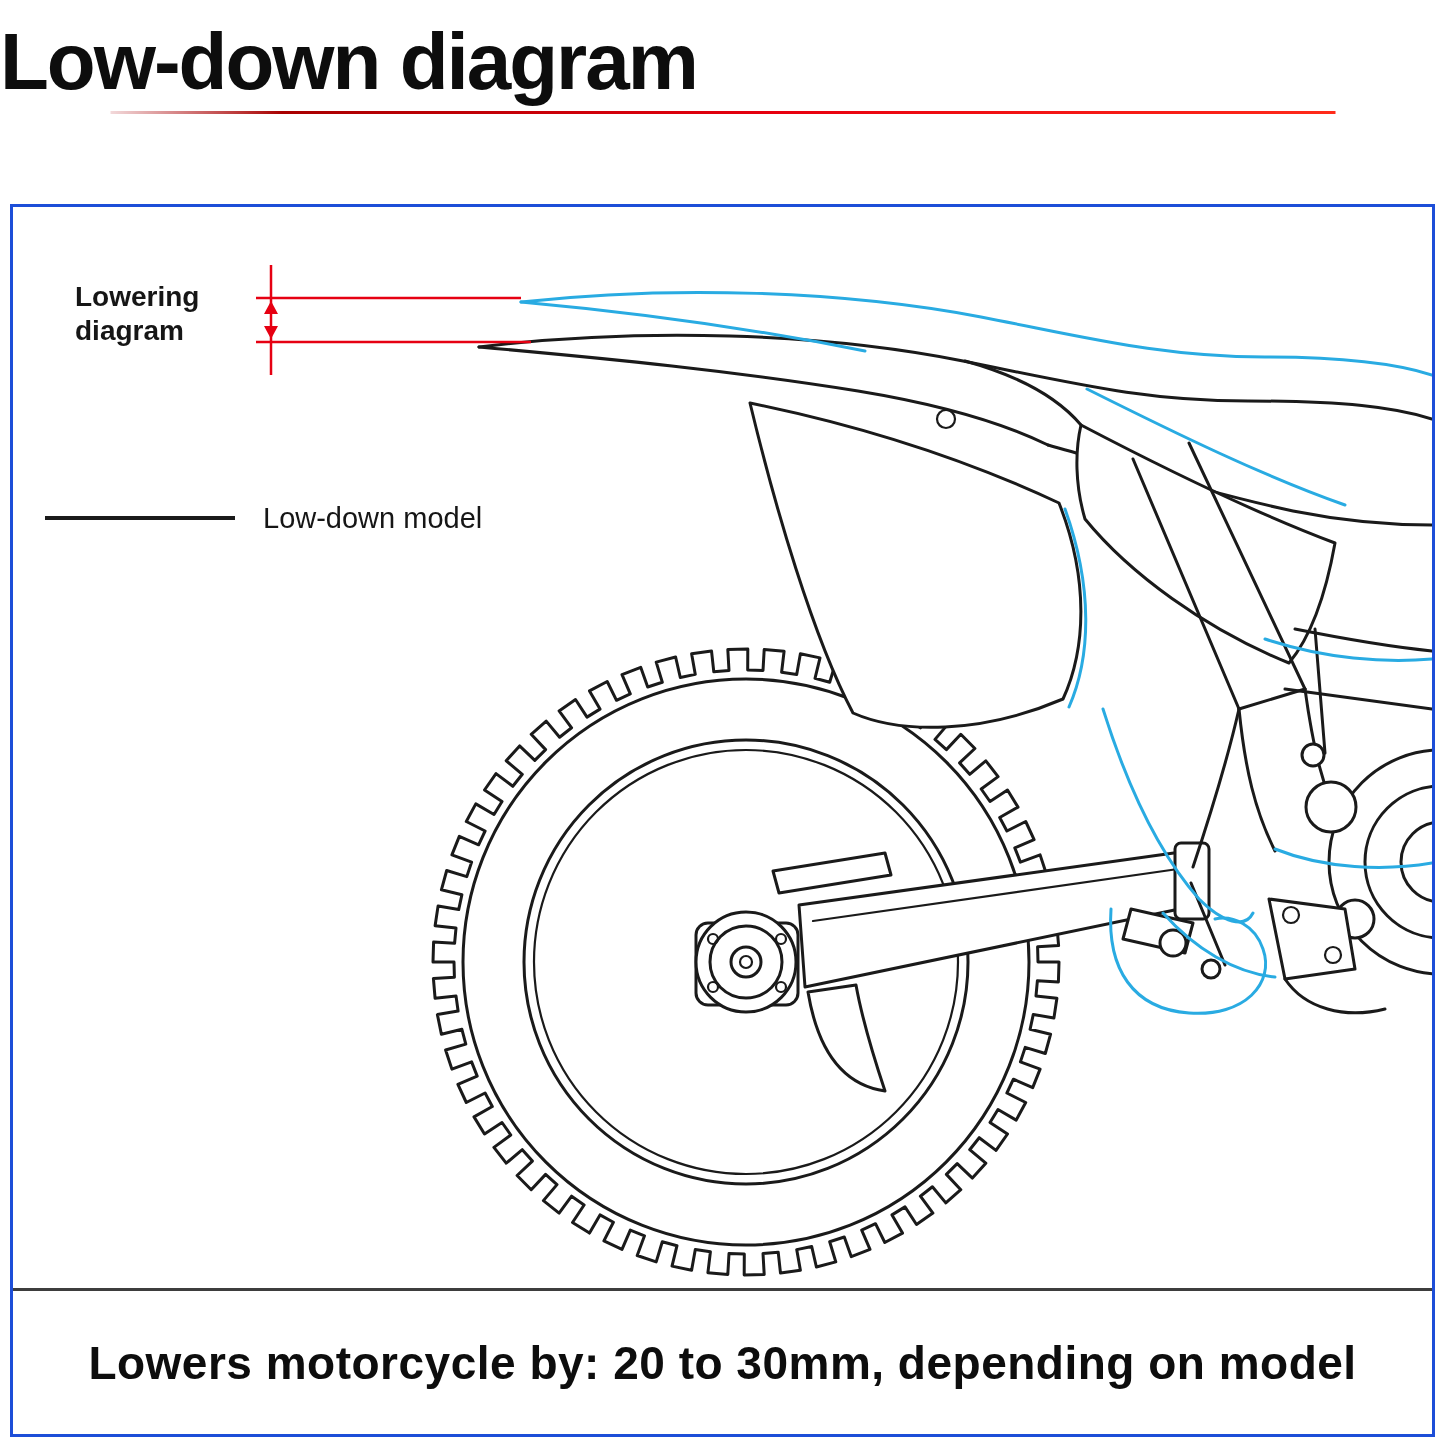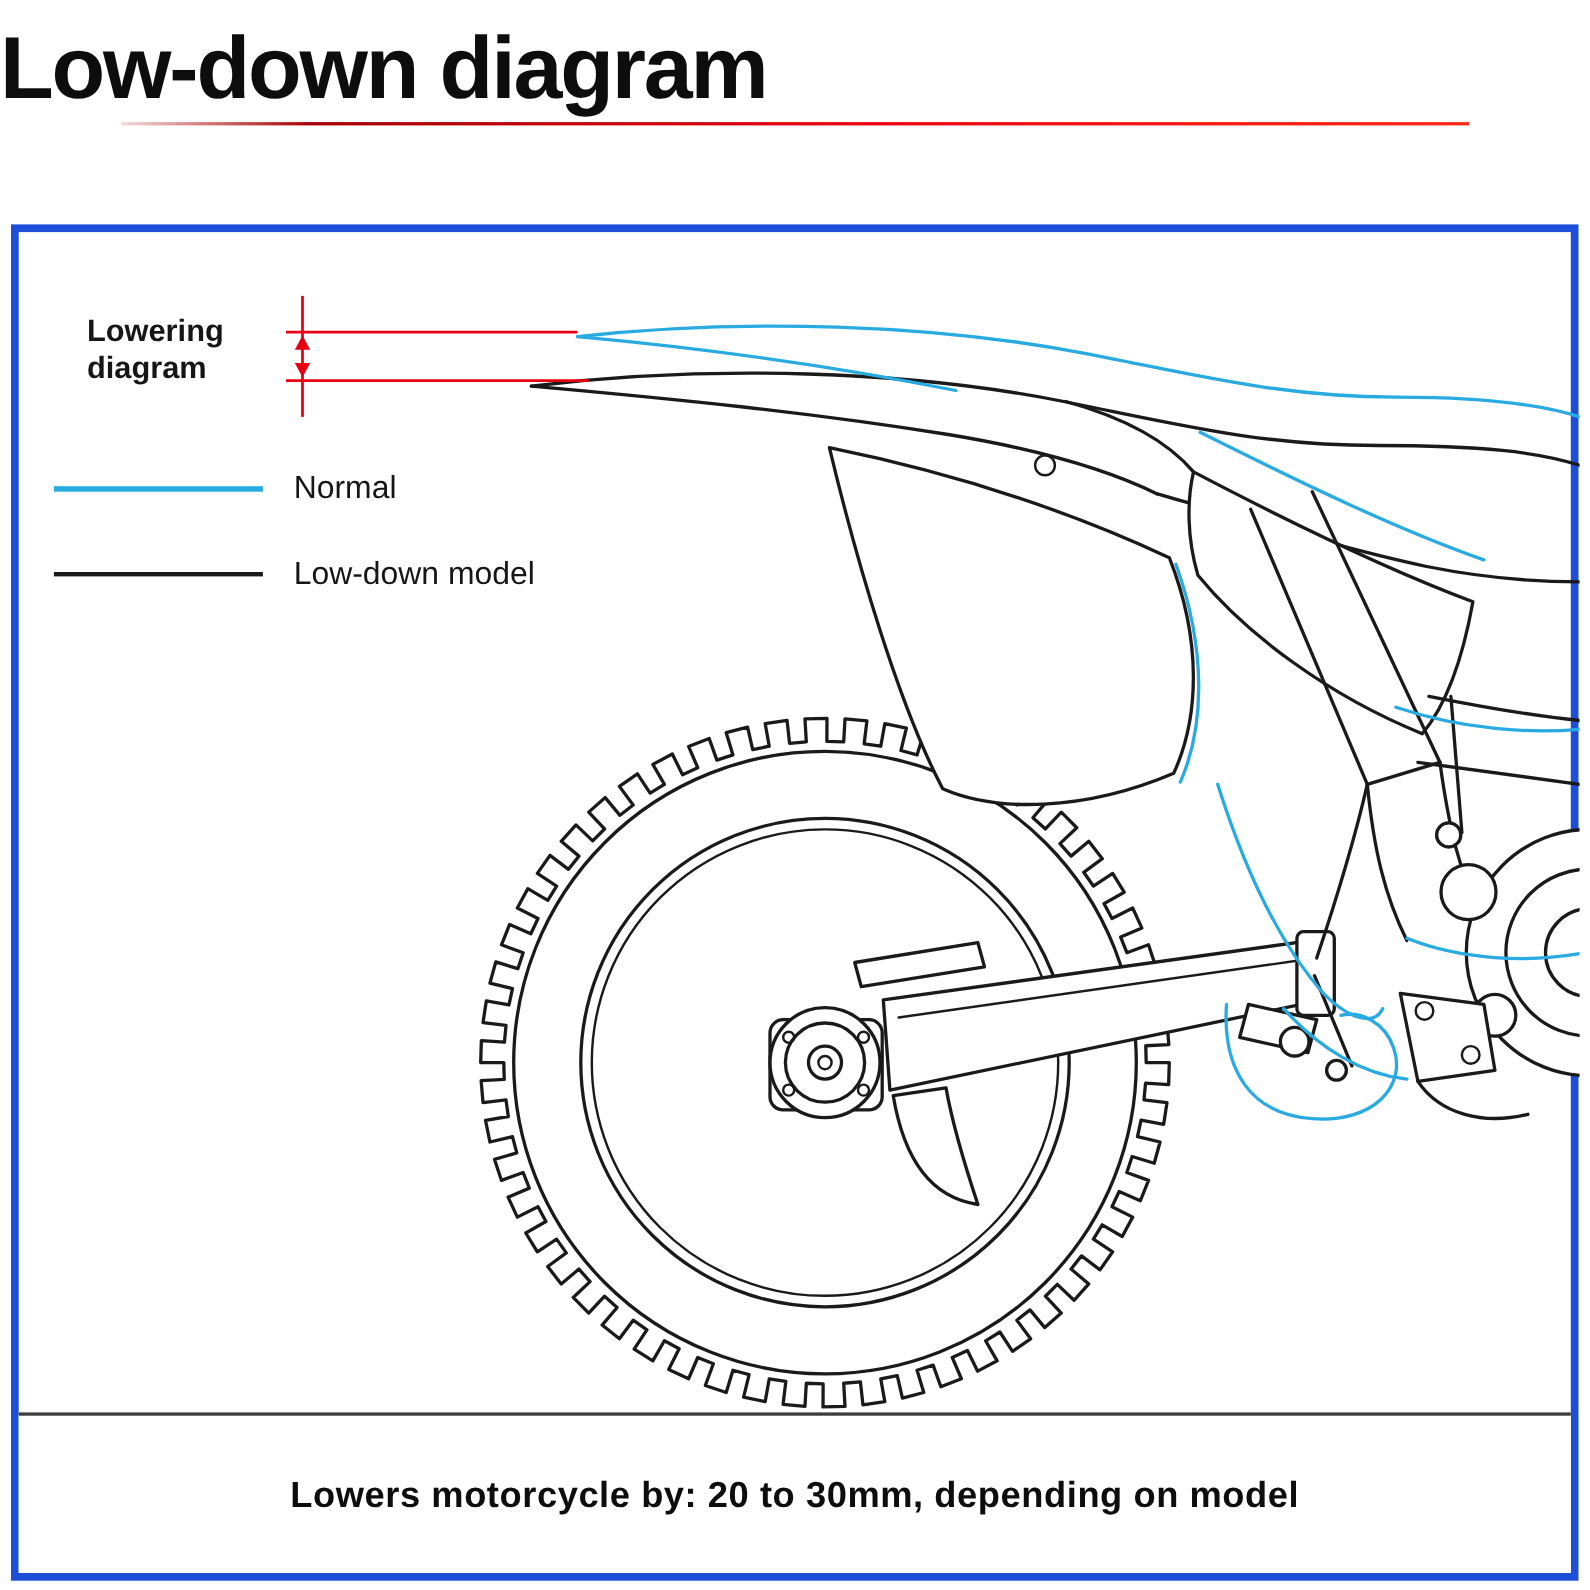--- a/index.html
+++ b/index.html
@@ -1,34 +1,34 @@
 <!DOCTYPE html>
 <html><head>
 <meta charset="utf-8">
 <style>
   *{margin:0;padding:0;box-sizing:border-box}
   html,body{width:1445px;height:1445px}
   body{background:#fff;font-family:"Liberation Sans",sans-serif;color:#111;position:relative;overflow:hidden}
   .title{position:absolute;top:16px;left:0;width:100%;text-align:left;font-size:80px;font-weight:bold;letter-spacing:-2px;color:#0d0d0d}
   .title-rule{position:absolute;top:111px;left:50%;transform:translateX(-50%);width:1225px;height:3px;
     background:linear-gradient(to right, rgba(170,0,10,0.15), #a80000 14%, #e8000f 55%, #ff2b1a 100%)}
-  .panel{position:absolute;left:10px;top:204px;width:1425px;height:1233px;border:7px solid #1d4ed8;background:#fff}
+  .panel{position:absolute;left:10px;top:204px;width:1425px;height:1233px;border:3px solid #1d4ed8;background:#fff}
   .diagram-area{position:relative;width:1419px;height:1081px}
   .diagram-svg{position:absolute;left:0;top:0}
   .lowering-label{position:absolute;left:62px;top:73px;font-size:28px;font-weight:bold;line-height:34px;color:#161616}
   .legend-row{position:absolute;left:32px;display:flex;align-items:center;height:34px}
   .legend-row.row1{top:216px}
   .legend-row.row2{top:294px}
   .legend-line{display:inline-block;width:190px}
   .legend-line.thick{height:5px}
   .legend-line.thin{height:4px}
   .legend-label{margin-left:28px;font-size:29px;color:#161616}
   .caption-bar{position:absolute;left:0;bottom:0;width:100%;height:146px;border-top:3px solid #3d3d3d;
     display:flex;align-items:center;justify-content:center;background:#fff}
-  .caption{font-size:33px;font-weight:bold;letter-spacing:.5px;color:#0d0d0d}
+  .caption{font-size:46px;font-weight:bold;letter-spacing:.5px;color:#0d0d0d}
   .ln{stroke:#1a1a1a;stroke-width:3;fill:none;stroke-linecap:round;stroke-linejoin:round}
   .fw{fill:#fff}
   .thin-ln{stroke-width:2.2}
 </style>
 </head>
 <body>
 
 <div class="page">
 
   <h1 class="title">Low-down diagram</h1>
@@ -121,24 +121,20 @@
           <polygon points="258,94 251,107 265,107"></polygon>
           <polygon points="258,132 251,119 265,119"></polygon>
         </g>
       </svg>
 
       <div class="lowering-label">
         <div>Lowering</div>
         <div>diagram</div>
       </div>
 
-      <div class="legend-row row1">
-        <span class="legend-line thick" style="background: rgb(41, 171, 226);"></span>
-        <span class="legend-label">Normal</span>
-      </div>
       <div class="legend-row row2">
         <span class="legend-line thin" style="background: rgb(26, 26, 26);"></span>
         <span class="legend-label">Low-down model</span>
       </div>
 
     </div>
 
     <div class="caption-bar">
       <div class="caption">Lowers motorcycle by: 20 to 30mm, depending on model</div>
     </div>

